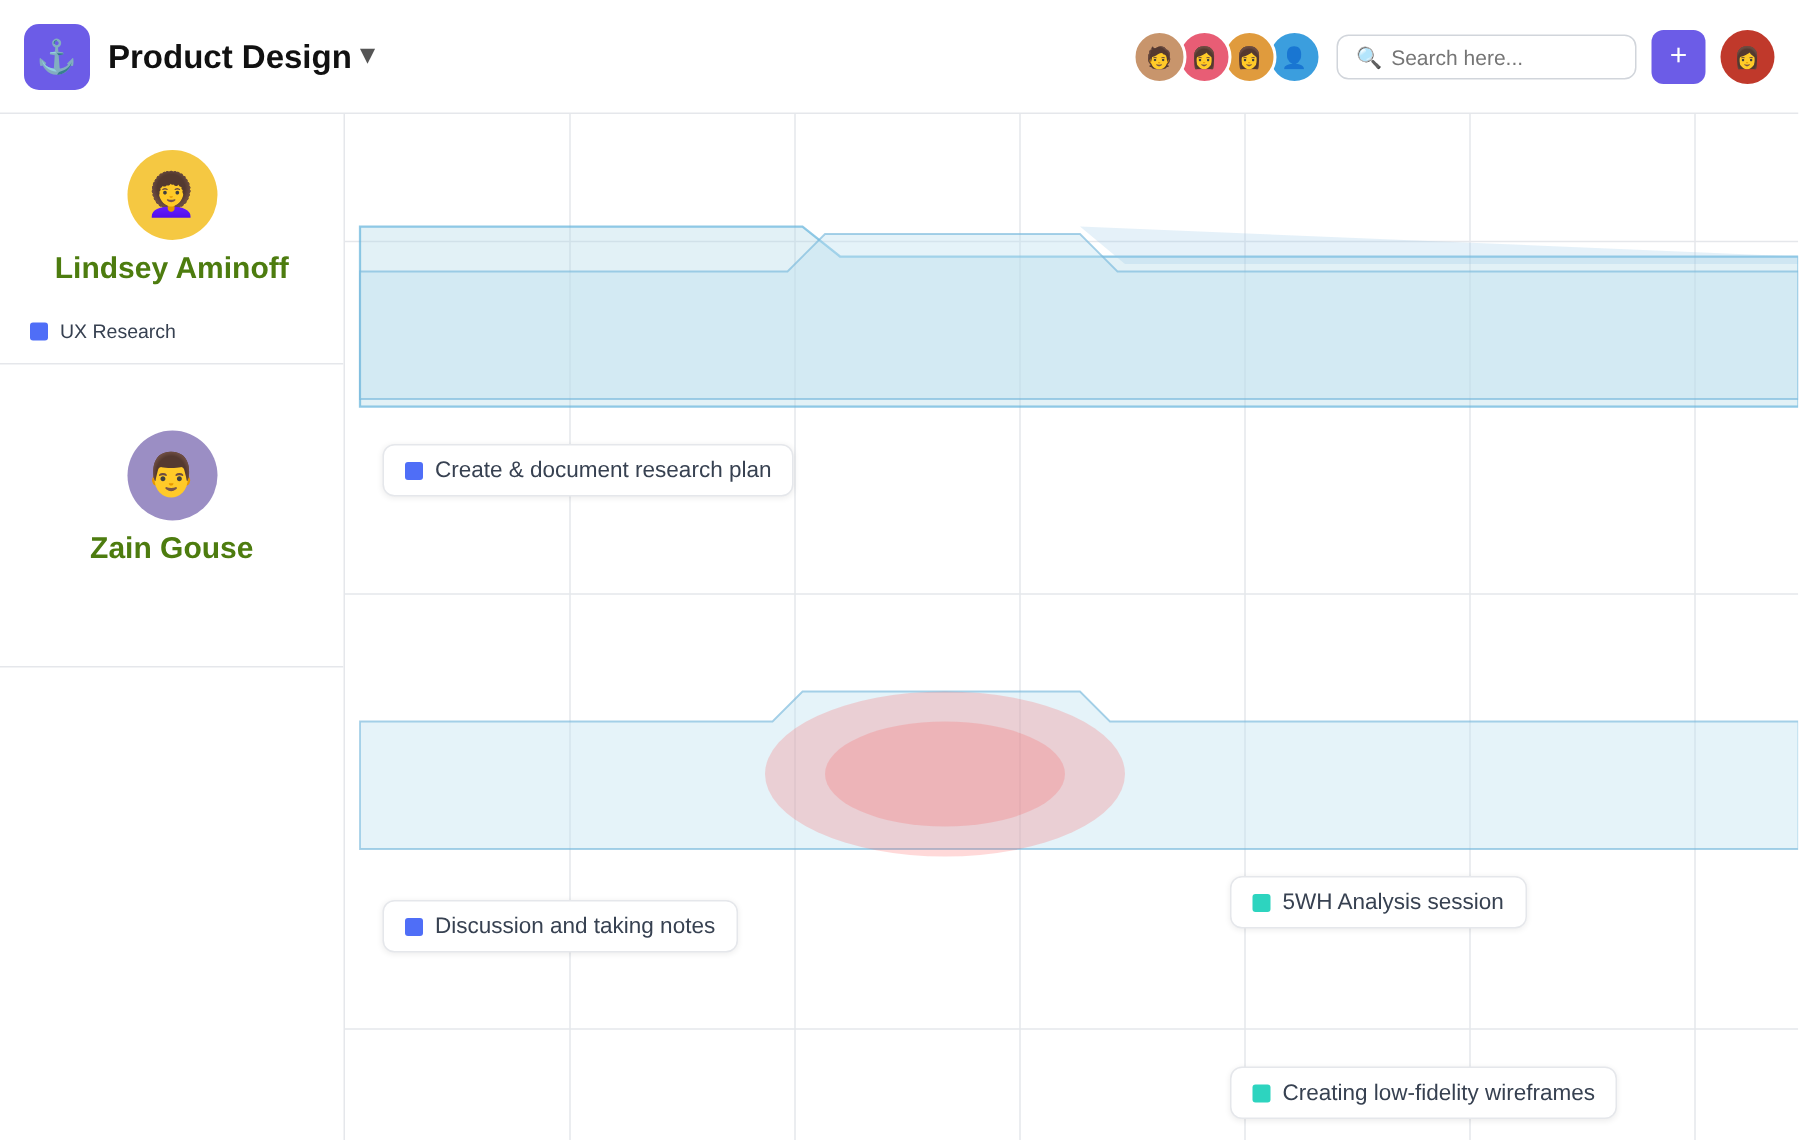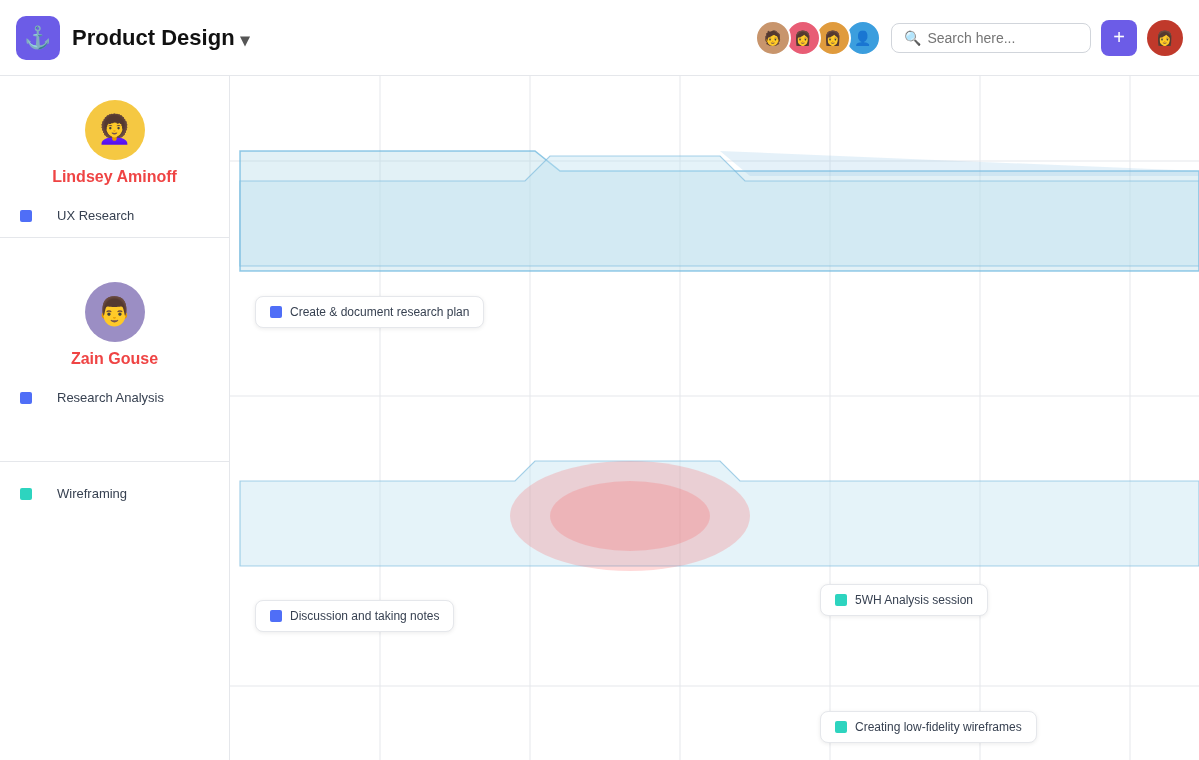--- a/index.html
+++ b/index.html
@@ -18,21 +18,21 @@
     .header-left { display: flex; align-items: center; gap: 12px; }
     .logo-icon {
       width: 44px; height: 44px;
       background: #6c5ce7;
       border-radius: 10px;
       display: flex; align-items: center; justify-content: center;
       color: #fff; font-size: 22px;
     }
     .project-title {
       font-size: 22px; font-weight: 700; color: #111;
-      display: flex; align-items: flex-end; gap: 6px;
+      display: flex; align-items: flex-start; gap: 6px;
     }
     .chevron-down { font-size: 18px; color: #555; }
 
     .header-right { display: flex; align-items: center; gap: 10px; }
     .avatars { display: flex; align-items: center; }
     .avatar {
       width: 36px; height: 36px; border-radius: 50%;
       border: 2px solid #fff;
       margin-left: -6px;
       display: flex; align-items: center; justify-content: center;
@@ -79,25 +79,25 @@
     .person-info {
       display: flex; flex-direction: column; align-items: center;
       padding: 24px 20px 16px;
     }
     .person-avatar {
       width: 60px; height: 60px; border-radius: 50%;
       overflow: hidden; margin-bottom: 8px;
       display: flex; align-items: center; justify-content: center;
     }
     .person-name {
-      font-size: 16px; font-weight: 700; color: #ef4444; text-align: center;
+      font-size: 20px; font-weight: 700; color: #4d7c0f; text-align: center;
     }
 
     .tag-item {
-      display: flex; align-items: center; gap: 25px;
+      display: flex; align-items: center; gap: 8px;
       padding: 6px 20px;
       font-size: 13px; color: #374151;
     }
     .tag-dot {
       width: 12px; height: 12px; border-radius: 2px; flex-shrink: 0;
     }
     .dot-blue { background: #4f6ef7; }
     .dot-teal { background: #2dd4bf; }
 
     .sidebar-divider {
@@ -113,21 +113,21 @@
     }
 
     
     .task-card {
       position: absolute;
       background: #fff;
       border: 1px solid #e5e7eb;
       border-radius: 8px;
       padding: 8px 14px;
       display: flex; align-items: center; gap: 8px;
-      font-size: 12px; color: #374151;
+      font-size: 15px; color: #374151;
       box-shadow: 0 1px 4px rgba(0,0,0,0.08);
       white-space: nowrap;
       z-index: 10;
     }
     .task-dot {
       width: 12px; height: 12px; border-radius: 2px; flex-shrink: 0;
     }
 
     
     .av-lindsey {
@@ -194,31 +194,23 @@
     </div>
 
     <hr class="sidebar-divider">
 
     <div class="person-info" style="padding-top:36px;">
       <div class="person-avatar av-zain" style="background:#9b8ec4;">
         <span class="face-emoji">👨</span>
       </div>
       <div class="person-name">Zain Gouse</div>
     </div>
-    <div class="tag-item">
-      <div class="tag-dot dot-blue"></div>
-      <span>Research Analysis</span>
-    </div>
 
     <hr class="sidebar-divider" style="margin-top:50px;">
 
-    <div class="tag-item" style="padding-top:16px;">
-      <div class="tag-dot dot-teal"></div>
-      <span>Wireframing</span>
-    </div>
 
   </div>
 
   <div class="timeline-area">
     <svg width="100%" height="100%" style="position:absolute;top:0;left:0;">
 
       <line x1="150" y1="0" x2="150" y2="684" stroke="#e5e7eb" stroke-width="1"></line>
       <line x1="300" y1="0" x2="300" y2="684" stroke="#e5e7eb" stroke-width="1"></line>
       <line x1="450" y1="0" x2="450" y2="684" stroke="#e5e7eb" stroke-width="1"></line>
       <line x1="600" y1="0" x2="600" y2="684" stroke="#e5e7eb" stroke-width="1"></line>

